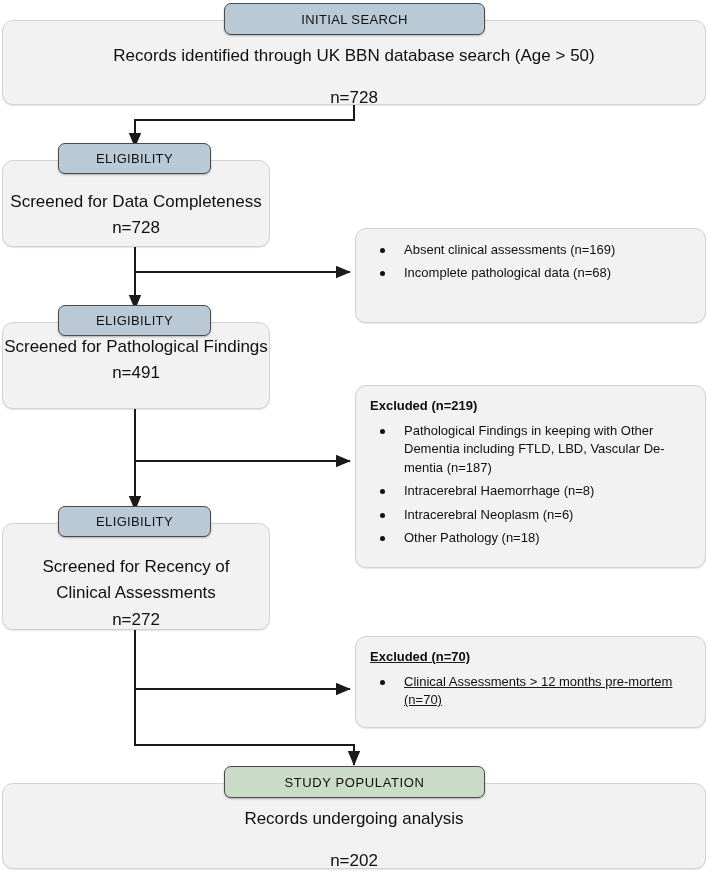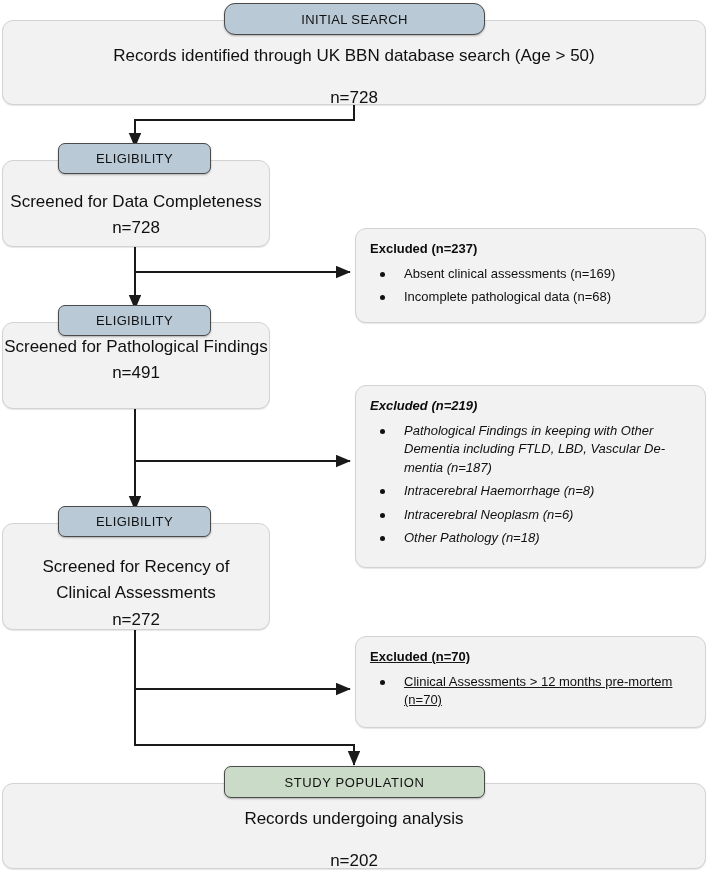--- a/index.html
+++ b/index.html
@@ -128,47 +128,46 @@
     <path d="M135,630 L135,745 L354,745 L354,765" fill="none" stroke="#1a1a1a" stroke-width="2" marker-end="url(#ah)"></path>
     <path d="M135,689 L350,689" fill="none" stroke="#1a1a1a" stroke-width="2" marker-end="url(#ah)"></path>
   </svg>
 
   <div class="node-box" style="left:2px; top:20px; width:704px; height:85px;">
     <div class="node-body" style="top:22px;">
       <span class="n-line">Records identified through UK BBN database search (Age &gt; 50)</span>
       <span class="n-line" style="margin-top:16px;">n=728</span>
     </div>
   </div>
-  <div class="banner blue" style="left:224px; top:3px; width:261px; height:32px;border-radius:11px;">INITIAL SEARCH</div>
+  <div class="banner blue" style="left:224px; top:3px; width:261px; height:32px;">INITIAL SEARCH</div>
 
   <div class="node-box" style="left:2px; top:160px; width:268px; height:87px;">
     <div class="node-body" style="top:28px;">
       <span class="n-line">Screened for Data Completeness</span>
       <span class="n-line">n=728</span>
     </div>
   </div>
   <div class="banner blue" style="left:58px; top:143px; width:153px; height:31px;">ELIGIBILITY</div>
 
   <div class="excl-box" style="left:355px; top:228px; width:351px; height:95px;">
-    <div class="excl-title">Excluded (n=237)</div>
     <ul class="excl-list">
       <li><span class="bullet"></span><span>Absent clinical assessments (n=169)</span></li>
       <li><span class="bullet"></span><span>Incomplete pathological data (n=68)</span></li>
     </ul>
   </div>
 
   <div class="node-box" style="left:2px; top:322px; width:268px; height:87px;">
     <div class="node-body" style="top:11px;">
       <span class="n-line">Screened for Pathological Findings</span>
       <span class="n-line">n=491</span>
     </div>
   </div>
   <div class="banner blue" style="left:58px; top:305px; width:153px; height:31px;">ELIGIBILITY</div>
 
-  <div class="excl-box" style="left:355px; top:385px; width:351px; height:183px;font-style:italic;">
+  <div class="excl-box" style="left:355px; top:385px; width:351px; height:183px;">
     <div class="excl-title">Excluded (n=219)</div>
     <ul class="excl-list">
       <li><span class="bullet"></span><span>Pathological Findings in keeping with Other Dementia including FTLD, LBD, Vascular De-mentia (n=187)</span></li>
       <li><span class="bullet"></span><span>Intracerebral Haemorrhage (n=8)</span></li>
       <li><span class="bullet"></span><span>Intracerebral Neoplasm (n=6)</span></li>
       <li><span class="bullet"></span><span>Other Pathology (n=18)</span></li>
     </ul>
   </div>
 
   <div class="node-box" style="left:2px; top:523px; width:268px; height:107px;">

